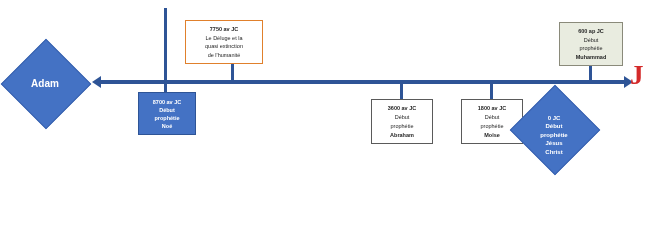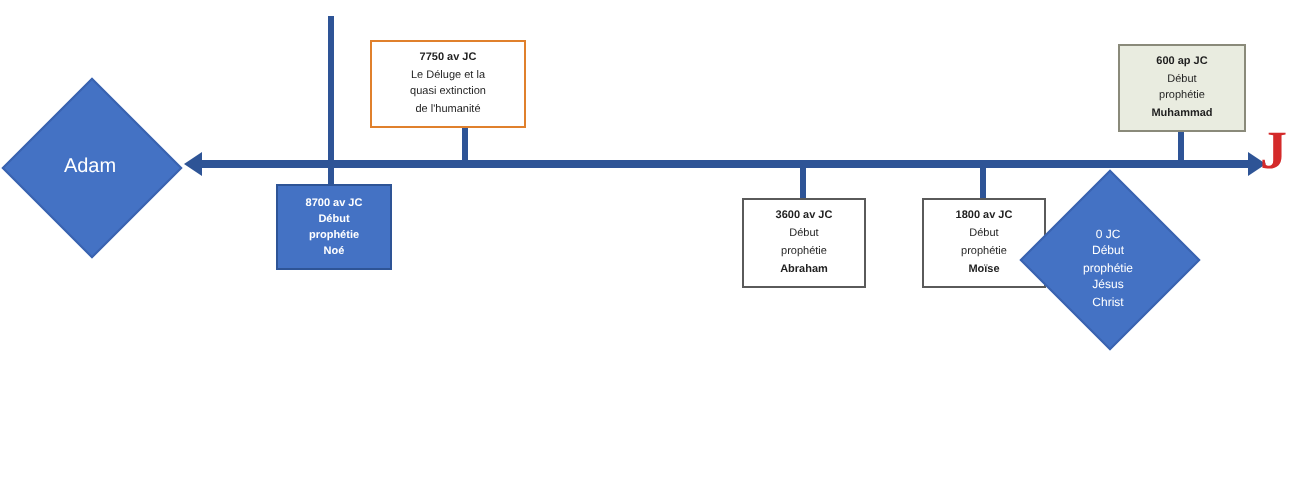--- a/index.html
+++ b/index.html
@@ -65,20 +65,21 @@
   }
   .diamond-label {
     position: absolute;
     display: flex;
     flex-direction: column;
     align-items: center;
     justify-content: center;
     color: #ffffff;
     text-align: right;
     pointer-events: none;
+    font-weight: bold;
   }
 
   #adam-diamond { left: 14px; top: 52px; width: 62px; height: 62px; }
   #adam-label {
     left: 3px; top: 68px; width: 84px; height: 30px;
     font-size: 10px;
   }
 
   #jesus-diamond { left: 523px; top: 98px; width: 62px; height: 62px; }
   #jesus-label {

